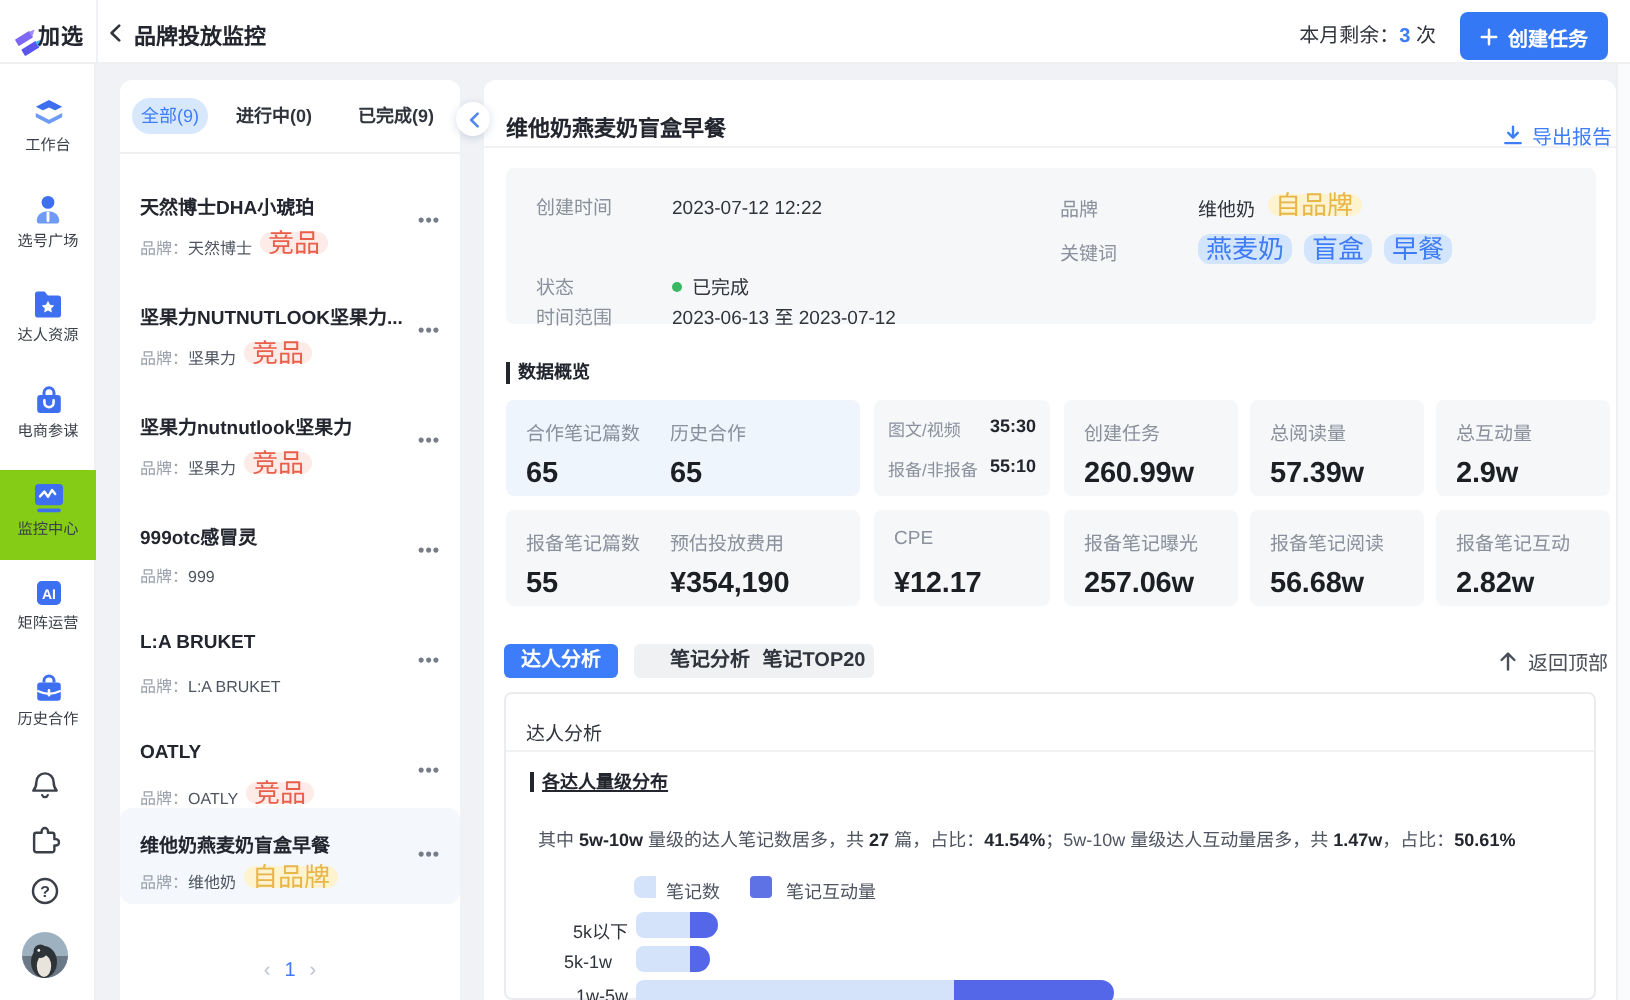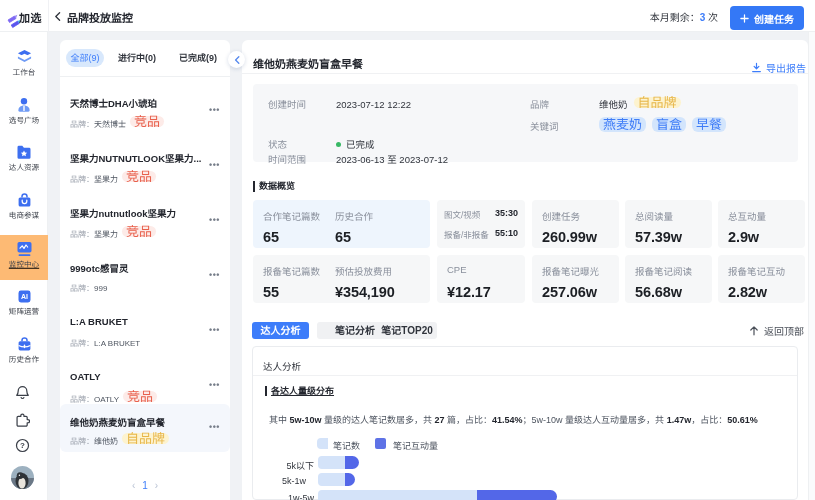--- a/index.html
+++ b/index.html
@@ -15,21 +15,21 @@
 #pagetitle{font-size:11px;font-weight:700;color:#23262e;margin-left:6px;padding-top:2px;}
 #hdr-right{position:absolute;right:11px;top:0;height:32px;display:flex;align-items:center;}
 #remain{font-size:10px;color:#30343c;font-weight:400;margin-right:12px;}
 #remain b{color:#3d7dfa;font-weight:600;}
 #createbtn{width:74px;height:24px;background:#3478f6;border-radius:4px;color:#fff;font-size:10px;display:flex;align-items:center;justify-content:center;font-weight:600;position:relative;top:2px;}
 
 #sidebar{position:absolute;left:0;top:32px;width:48px;height:468px;background:#fff;border-right:1px solid #eef0f2;z-index:4;}
 .sbitem{position:absolute;left:0;width:48px;height:45px;text-align:center;padding-top:6px;}
 .sbitem .lbl{font-size:8px;color:#3a3f48;display:block;margin-top:1px;transform:scale(0.95);}
 .sbitem svg{display:block;margin:0 auto;}
-.sbsel{background:#fdba74;text-decoration:underline;}
+.sbsel{background:#84cc16;}
 .sbicon-b{position:absolute;left:0;width:45px;text-align:center;}
 
 #listpanel{position:absolute;left:60px;top:40px;width:170px;height:460px;background:#fff;border-radius:6px 6px 0 0;}
 #ltabs{position:absolute;left:0;top:0;width:170px;height:37px;border-bottom:1px solid #eef0f2;}
 .ltab{position:absolute;top:9px;height:18px;line-height:18px;font-size:9px;color:#30343c;font-weight:600;}
 #ltab1{width:38px;text-align:center;background:#d8e8fc;color:#3d7dfa;border-radius:9px;font-weight:400;}
 .litem{position:absolute;left:0;width:170px;height:55px;}
 .litem .t{position:absolute;left:10px;top:8px;font-size:9.5px;font-weight:600;color:#23262e;max-width:140px;white-space:nowrap;overflow:hidden;text-overflow:ellipsis;}
 .litem .s{position:absolute;left:10px;top:29px;font-size:8px;color:#9aa0ab;white-space:nowrap;}
 .litem .s b{color:#4e5560;font-weight:400;}

